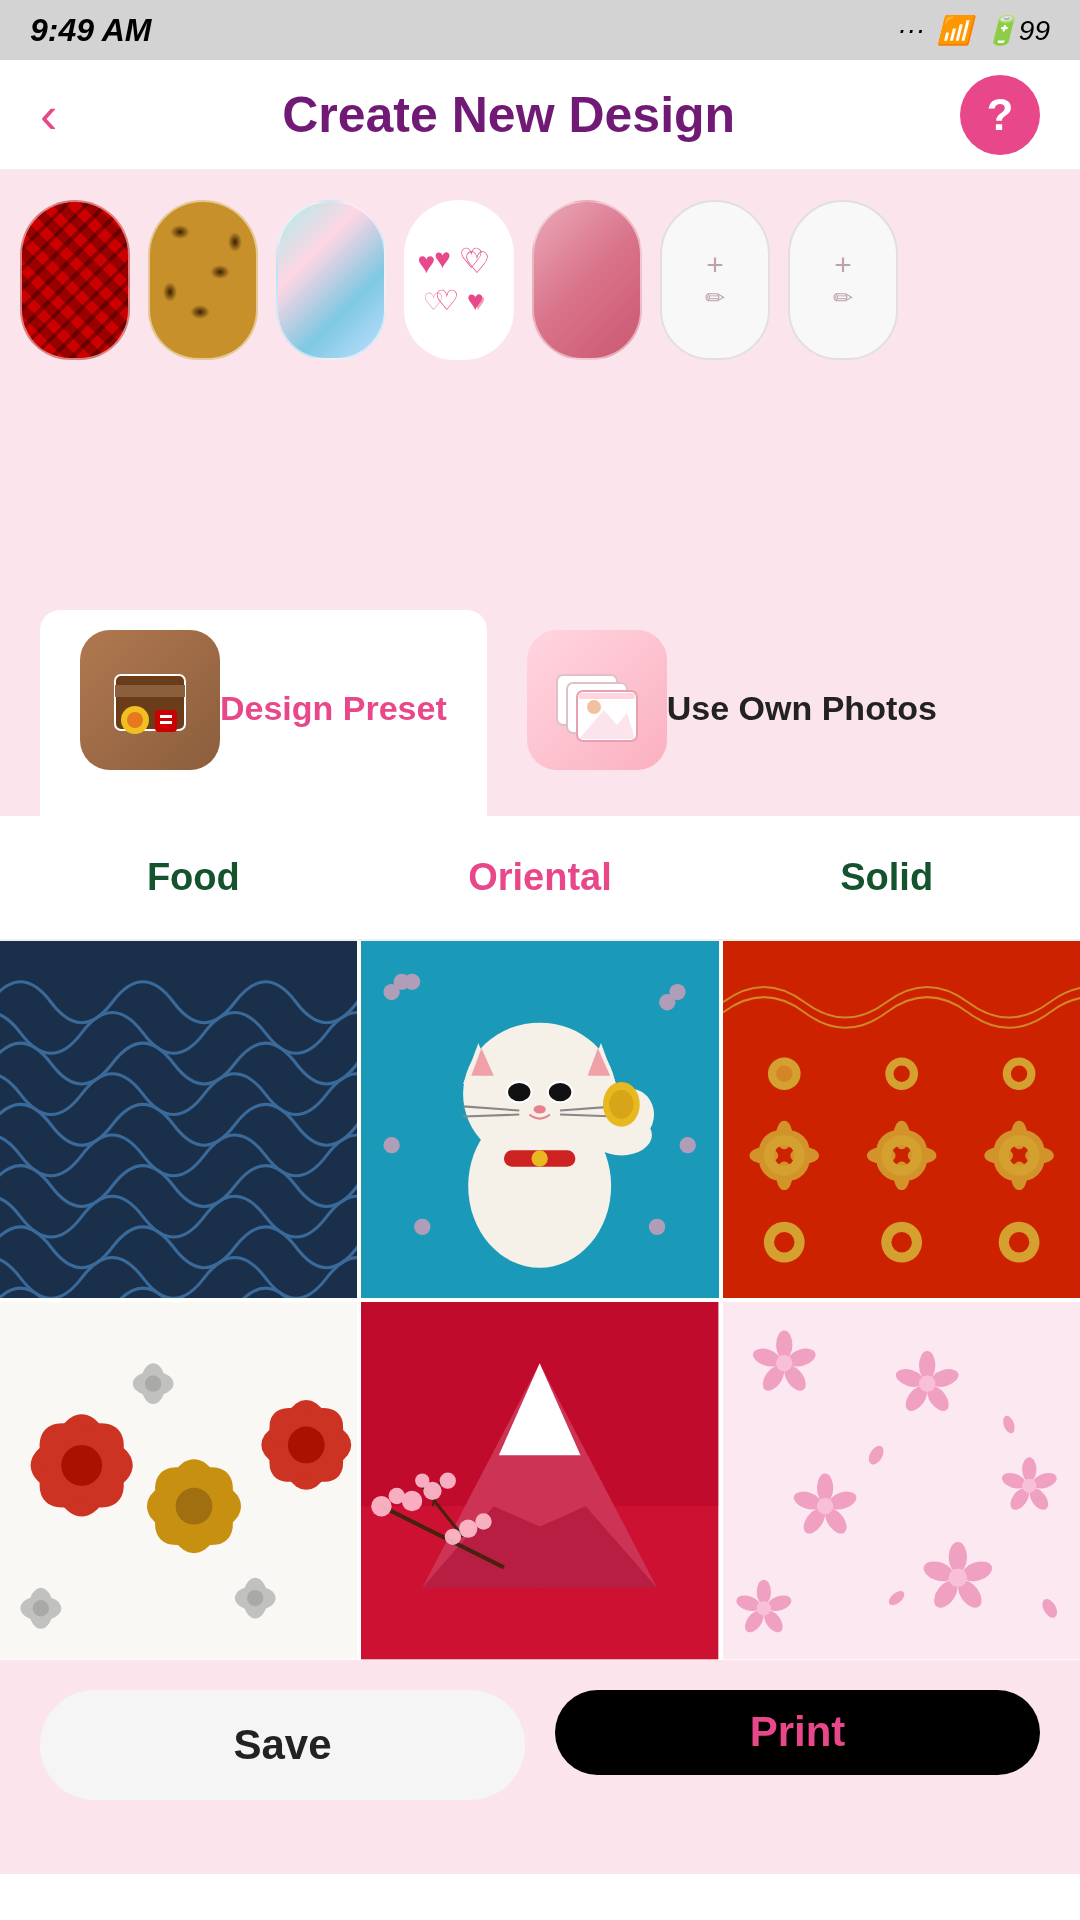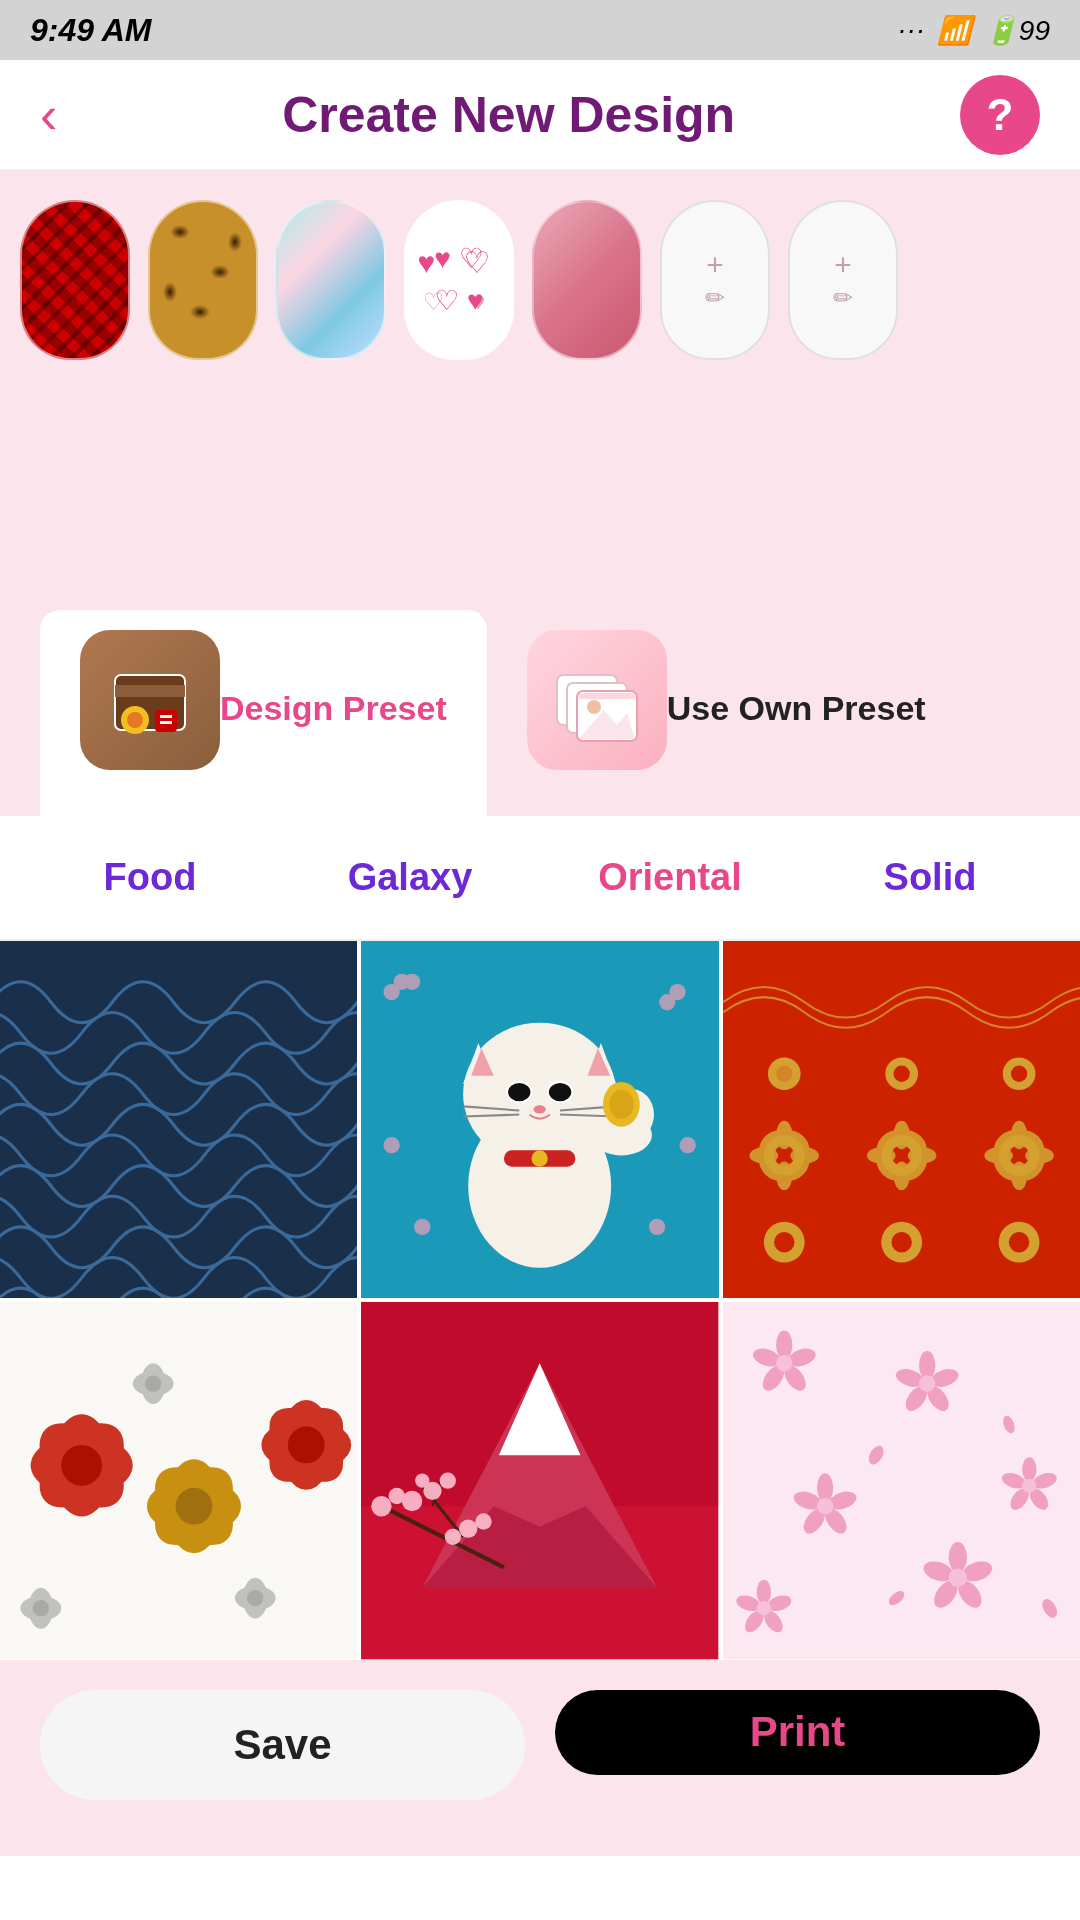--- a/index.html
+++ b/index.html
@@ -232,21 +232,21 @@
       display: flex;
       align-items: center;
       padding: 30px 20px;
       border-bottom: 2px solid #f0f0f0;
     }
     .cat-tab {
       flex: 1;
       text-align: center;
       font-size: 38px;
       font-weight: 700;
-      color: #6d28d9;
+      color: #14532d;
       cursor: pointer;
       padding: 10px 0;
     }
     .cat-tab.active {
       color: #e8478a;
     }
 
     
     .image-grid {
       display: grid;
@@ -267,21 +267,21 @@
       background: #1a9ab8;
       display: flex;
       align-items: center;
       justify-content: center;
       font-size: 120px;
     }
 
     
     .bottom-bar {
       background: #fce4ec;
-      padding: 30px 40px 56px;
+      padding: 30px 40px 74px;
       display: flex;
       gap: 30px;
     }
     .btn-save {
       flex: 1;
       height: 110px;
       border-radius: 55px;
       background: #f5f5f5;
       border: none;
       font-size: 42px;
@@ -376,27 +376,26 @@
       <svg class="preset-svg" viewBox="0 0 90 90">
         <rect x="5" y="20" width="60" height="50" rx="6" fill="#fff" stroke="#e0c0c8" stroke-width="2"></rect>
         <rect x="15" y="28" width="60" height="50" rx="6" fill="#fff" stroke="#e0c0c8" stroke-width="2"></rect>
         <rect x="25" y="36" width="60" height="50" rx="6" fill="#fff" stroke="#e8a0b0" stroke-width="2"></rect>
         <rect x="27" y="38" width="56" height="46" rx="4" fill="#fff"></rect>
         <polygon points="27,84 52,55 65,70 75,58 83,84" fill="#fce4ec"></polygon>
         <circle cx="42" cy="52" r="7" fill="#f0c0a0"></circle>
         <rect x="27" y="38" width="56" height="6" rx="2" fill="#ffd6e0"></rect>
       </svg>
     </div>
-    <span class="mode-label">Use Own Preset</span>
+    <span class="mode-label">Use Own Photos</span>
   </div>
 </div>
 
 <div class="category-tabs">
   <div class="cat-tab">Food</div>
-  <div class="cat-tab">Galaxy</div>
   <div class="cat-tab active">Oriental</div>
   <div class="cat-tab">Solid</div>
 </div>
 
 <div class="image-grid">
 
   <div class="grid-cell wave-svg-bg">
     <svg width="100%" height="100%" viewBox="0 0 350 350" preserveAspectRatio="xMidYMid slice">
       <rect width="350" height="350" fill="#1a2f4a"></rect>
 

